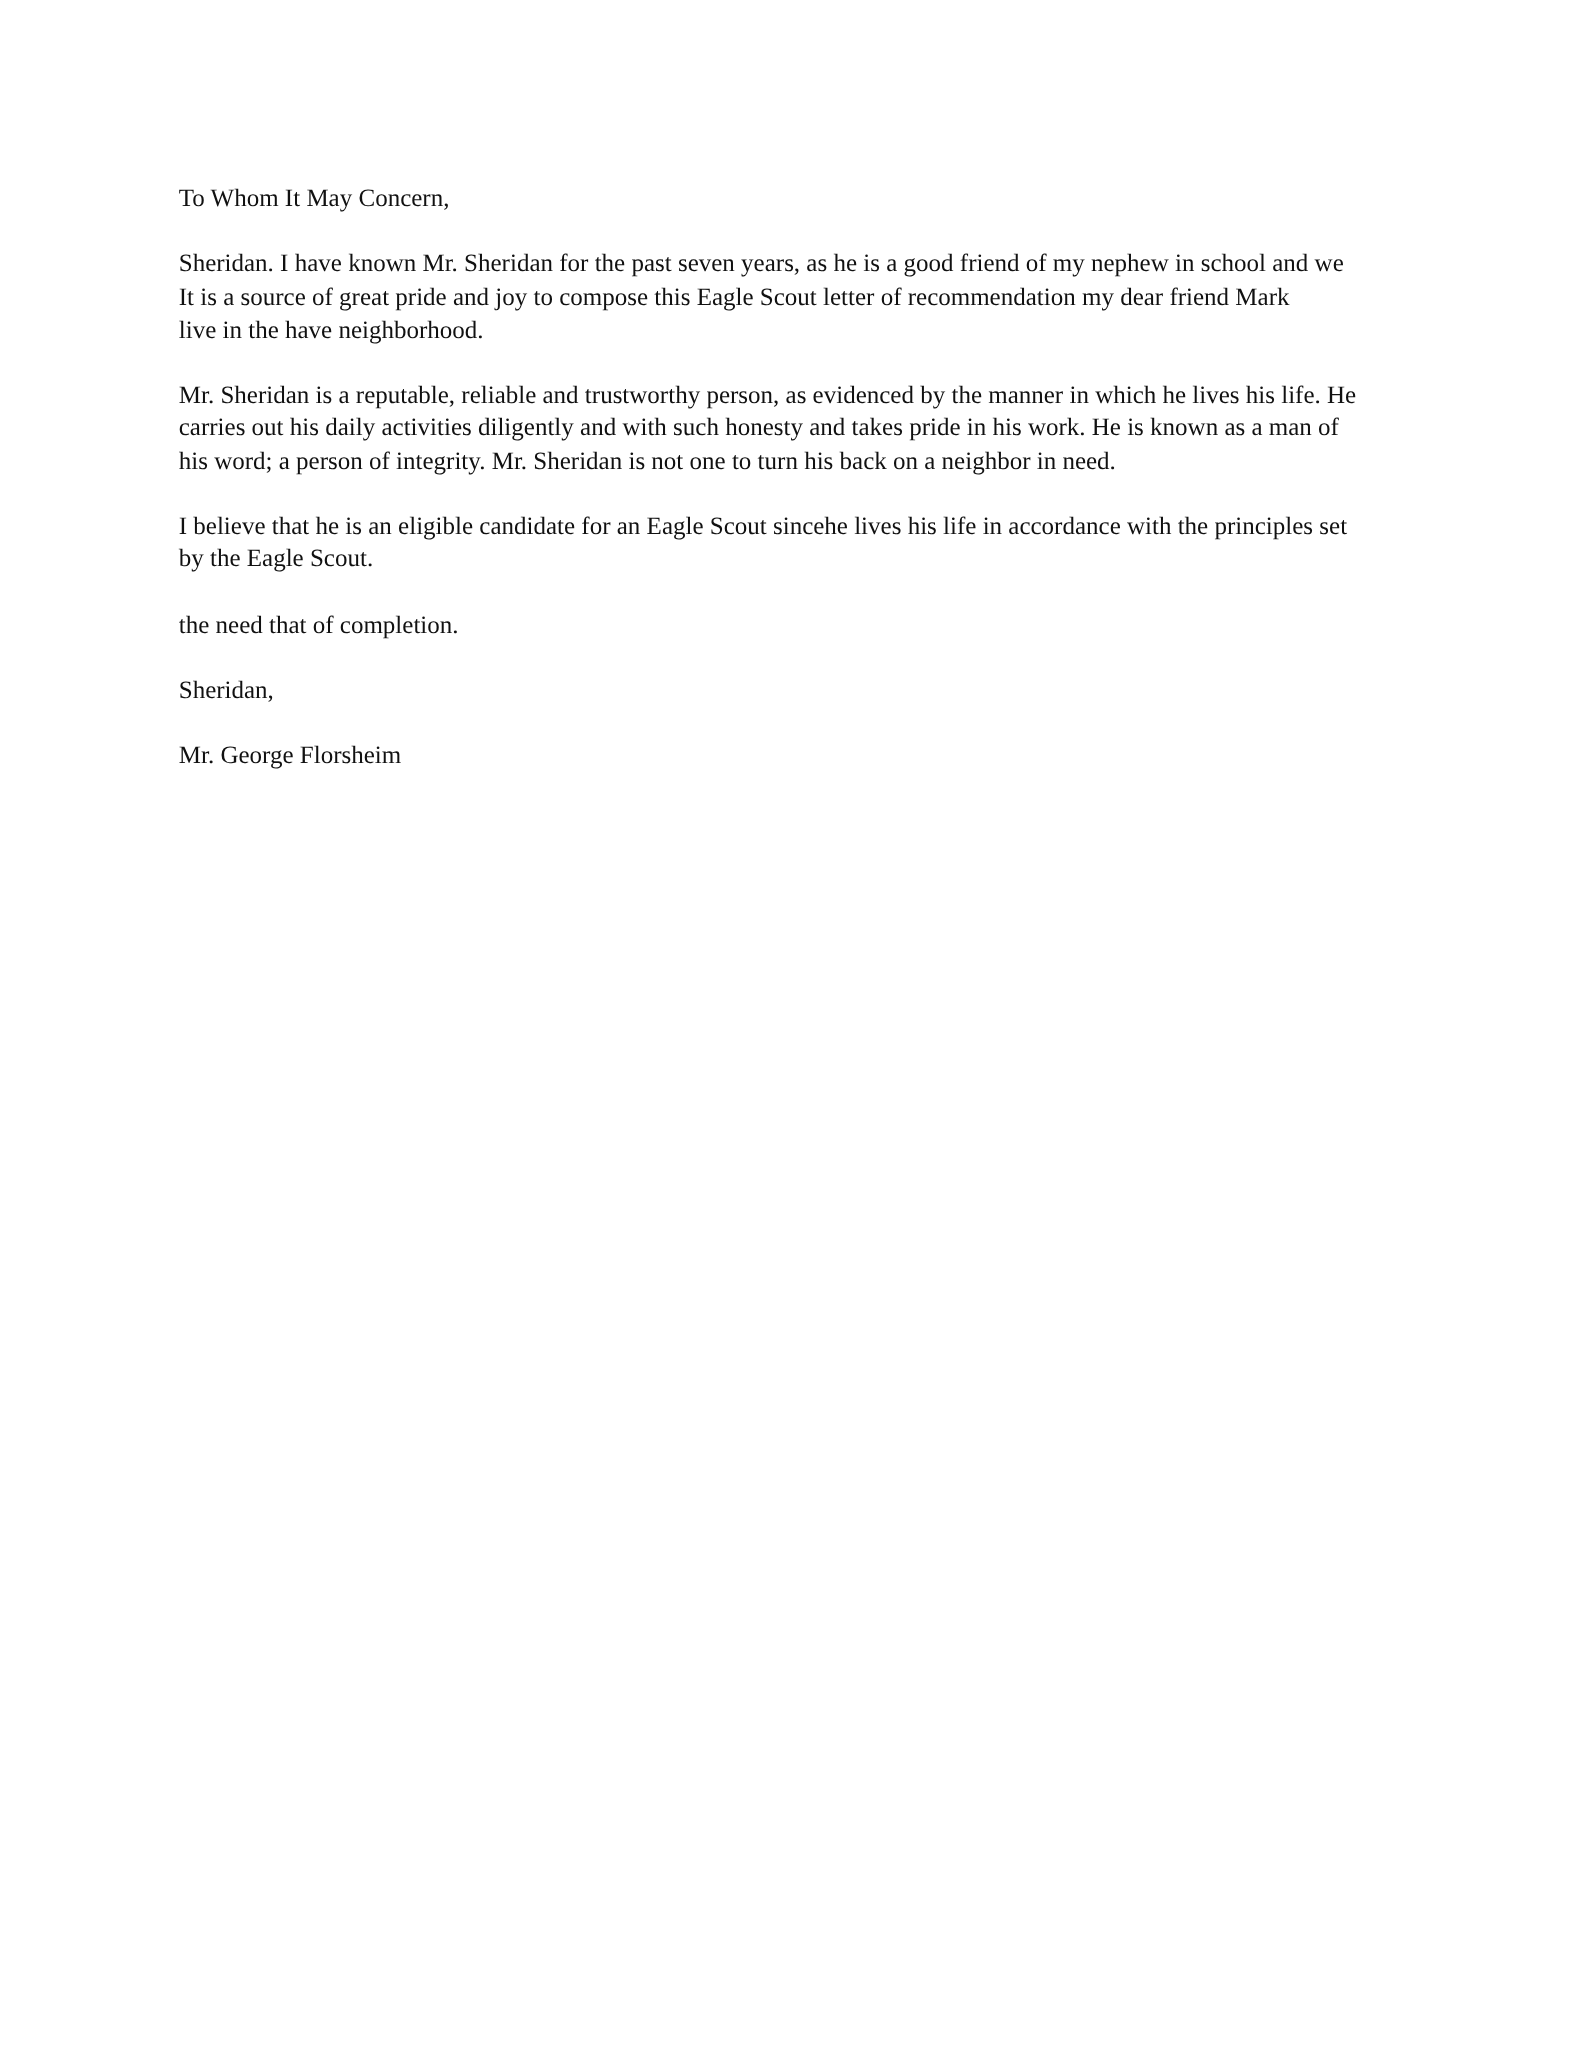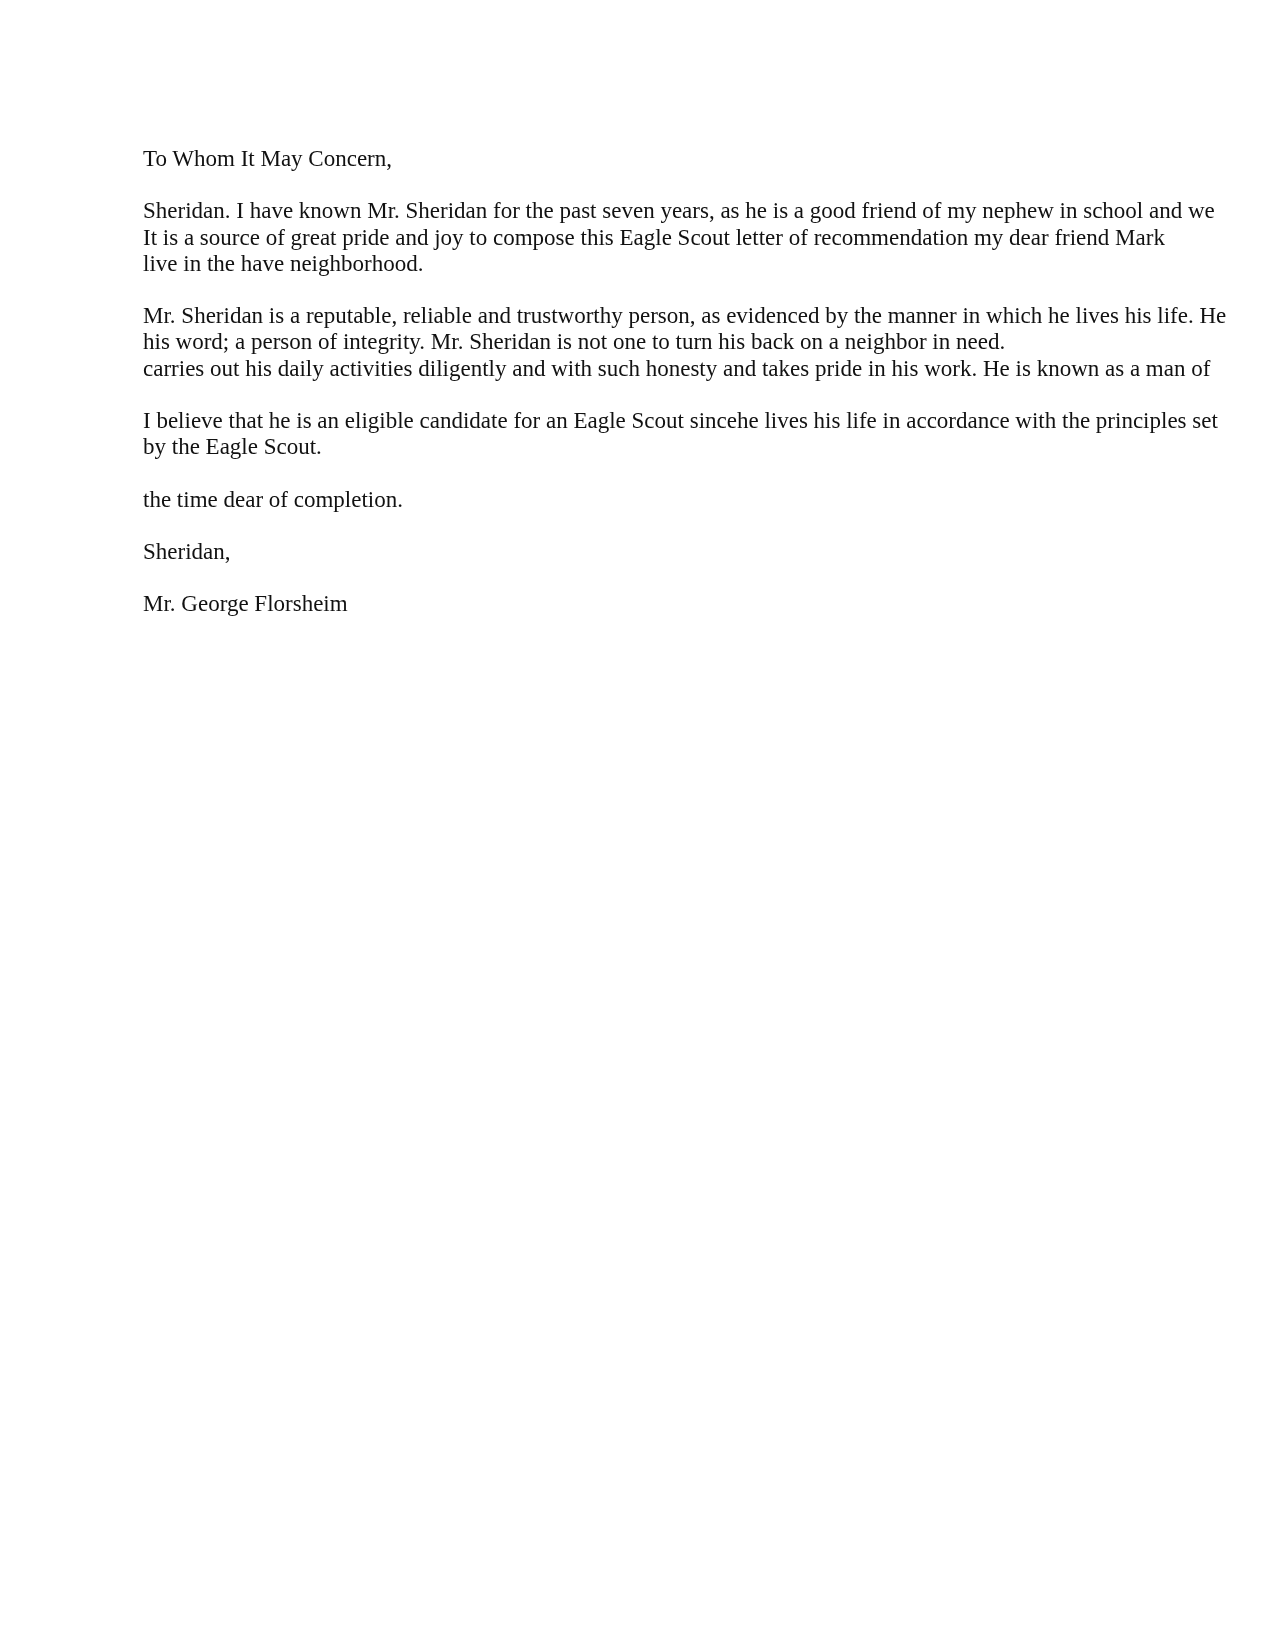--- a/index.html
+++ b/index.html
@@ -3,21 +3,21 @@
 <meta charset="utf-8">
 <style>
   html, body { margin: 0; padding: 0; background: #ffffff; }
   body { width: 1275px; height: 1650px; position: relative; overflow: hidden; }
   .page {
     position: absolute;
     left: 143px;
     top: 146px;
     width: 930px;
     font-family: "Liberation Serif", "DejaVu Serif", serif;
-    font-size: 23px;
+    font-size: 20px;
     line-height: 26.2px;
     color: #111111;
   }
   .para { margin: 0 0 26.2px 0; }
   .line { display: block; white-space: nowrap; }
 </style>
 </head>
 <body>
 
 <div class="page">
@@ -26,31 +26,31 @@
   </p>
 
   <p class="para">
     <span class="line">Sheridan. I have known Mr. Sheridan for the past seven years, as he is a good friend of my nephew in school and we</span>
     <span class="line">It is a source of great pride and joy to compose this Eagle Scout letter of recommendation my dear friend Mark</span>
     <span class="line">live in the have neighborhood.</span>
   </p>
 
   <p class="para">
     <span class="line">Mr. Sheridan is a reputable, reliable and trustworthy person, as evidenced by the manner in which he lives his life. He</span>
+    <span class="line">carries out his daily activities diligently and with such honesty and takes pride in his work. He is known as a man of</span>
     <span class="line">his word; a person of integrity. Mr. Sheridan is not one to turn his back on a neighbor in need.</span>
-    <span class="line">carries out his daily activities diligently and with such honesty and takes pride in his work. He is known as a man of</span>
   </p>
 
   <p class="para">
     <span class="line">I believe that he is an eligible candidate for an Eagle Scout sincehe lives his life in accordance with the principles set</span>
     <span class="line">by the Eagle Scout.</span>
   </p>
 
   <p class="para">
-    <span class="line">the time dear of completion.</span>
+    <span class="line">the need that of completion.</span>
   </p>
 
   <p class="para">
     <span class="line">Sheridan,</span>
   </p>
 
   <p class="para">
     <span class="line">Mr. George Florsheim</span>
   </p>
 </div>

